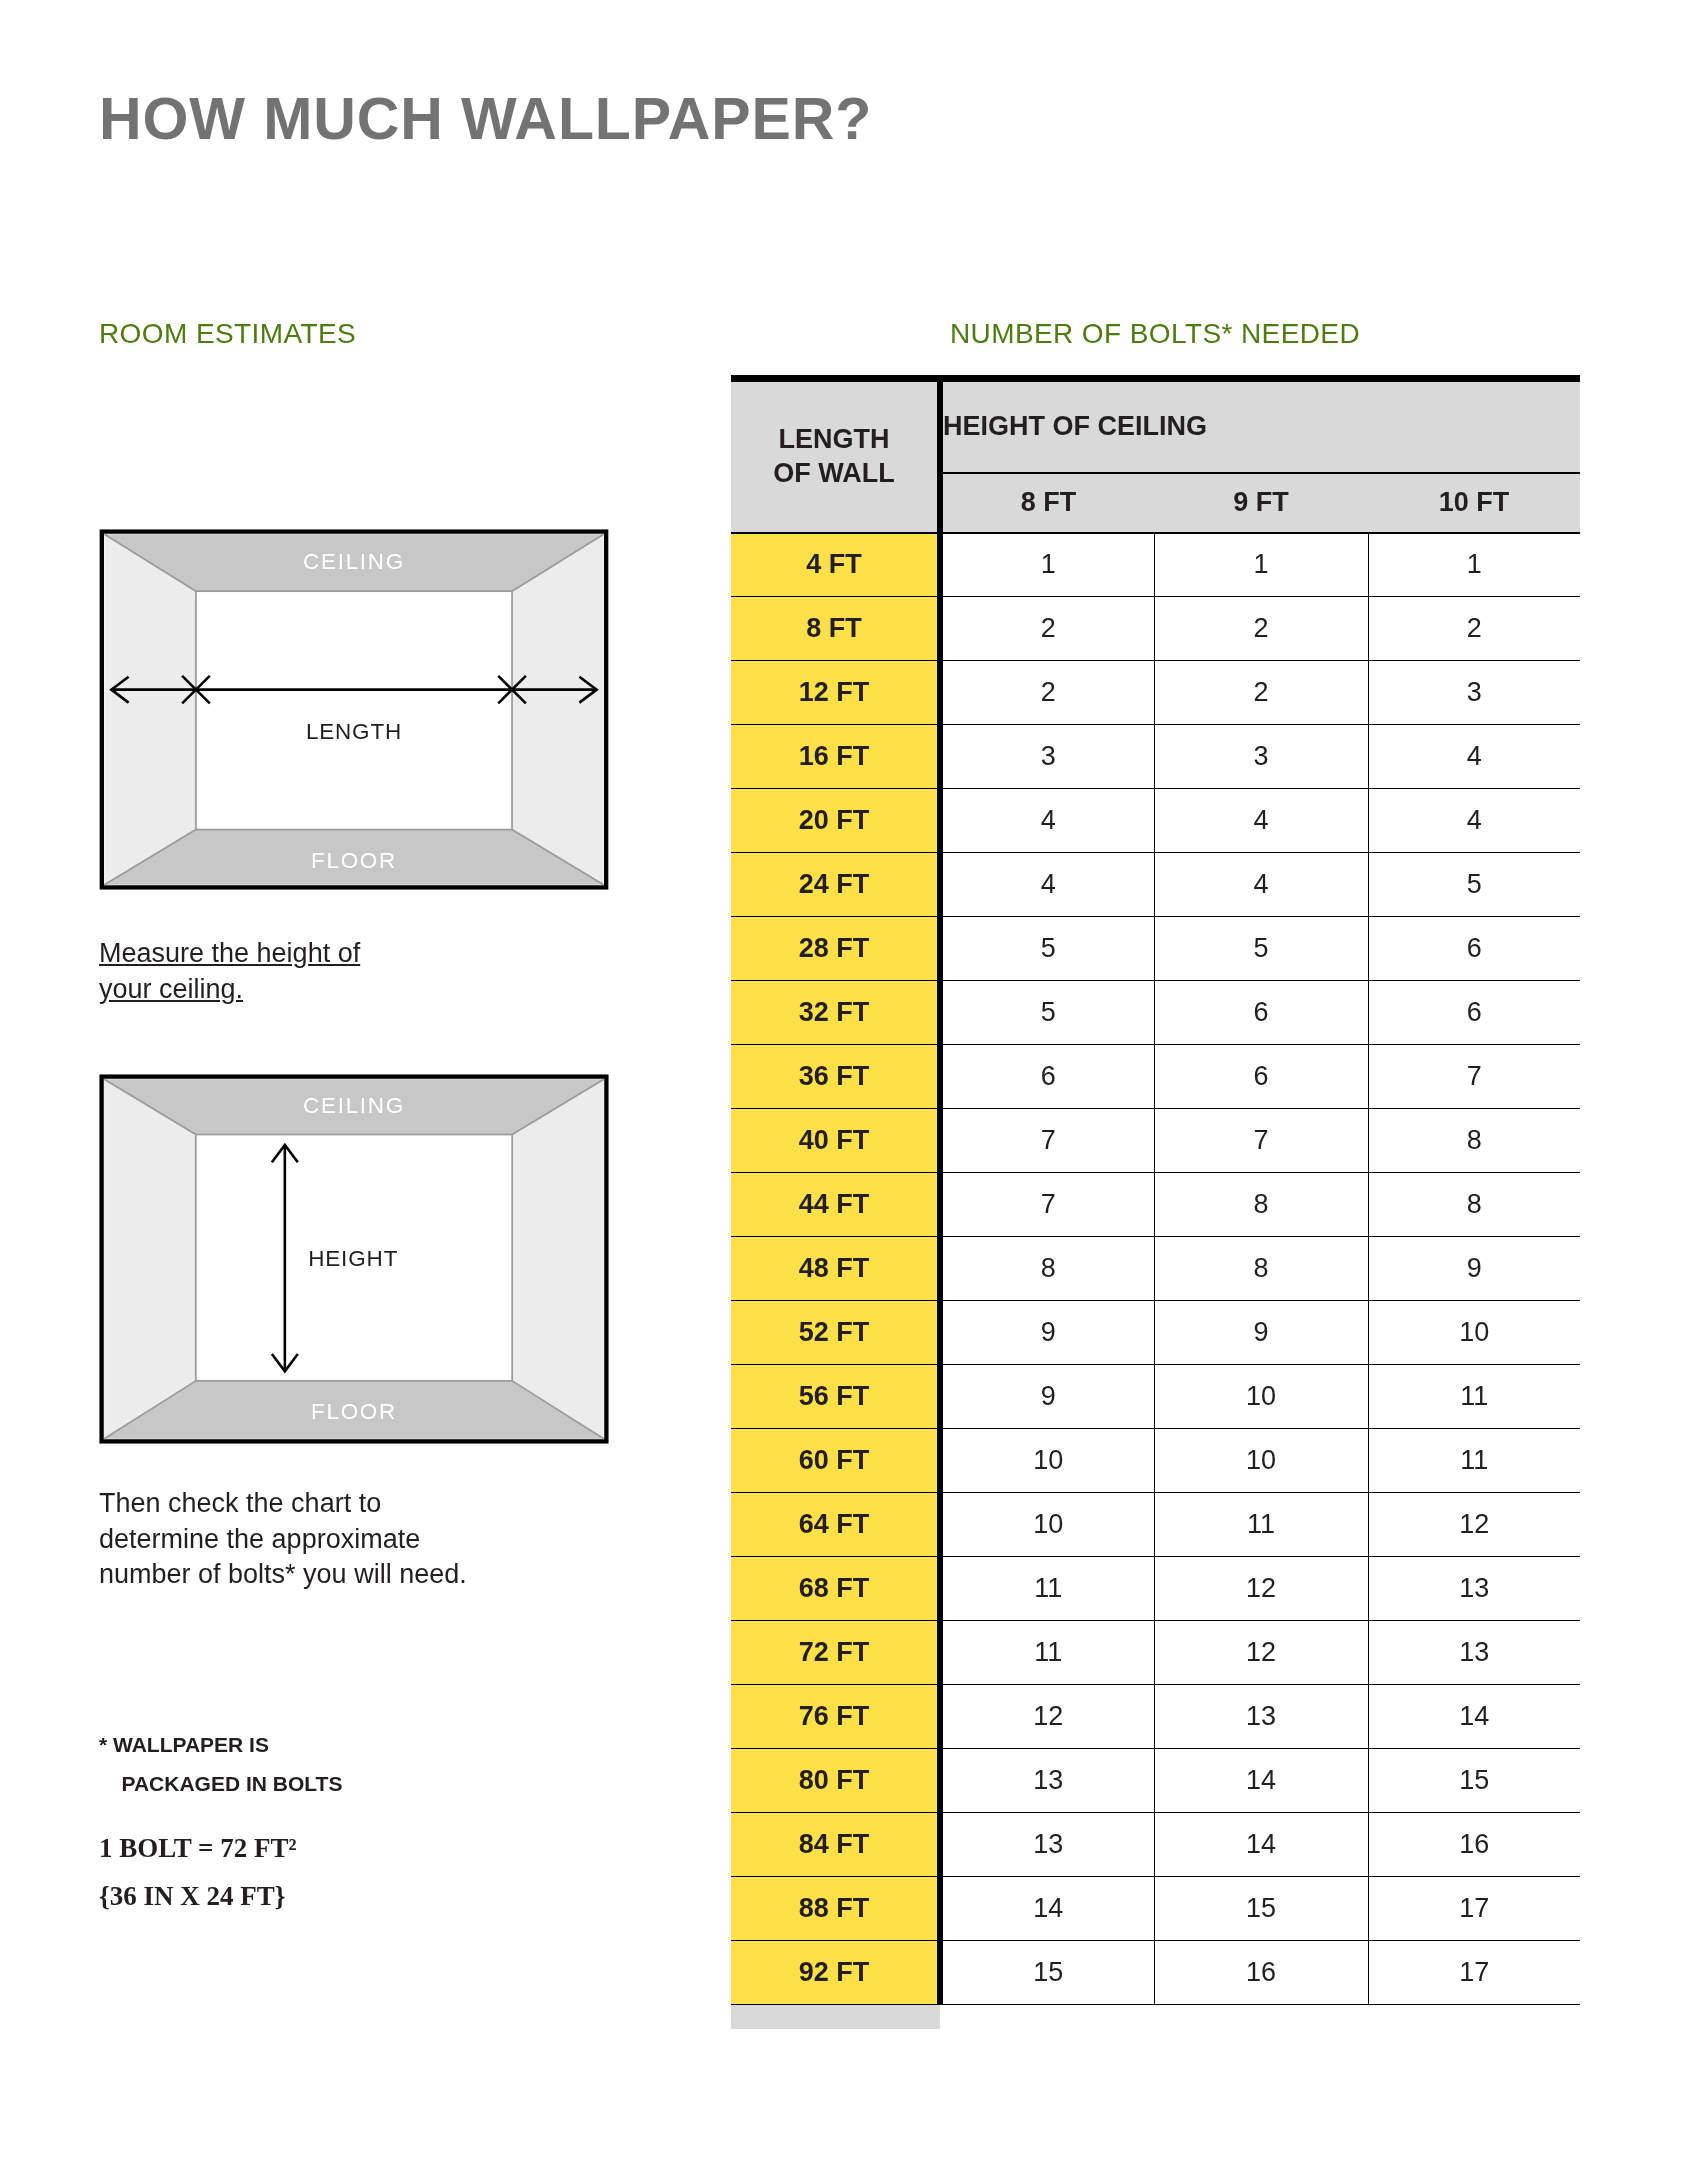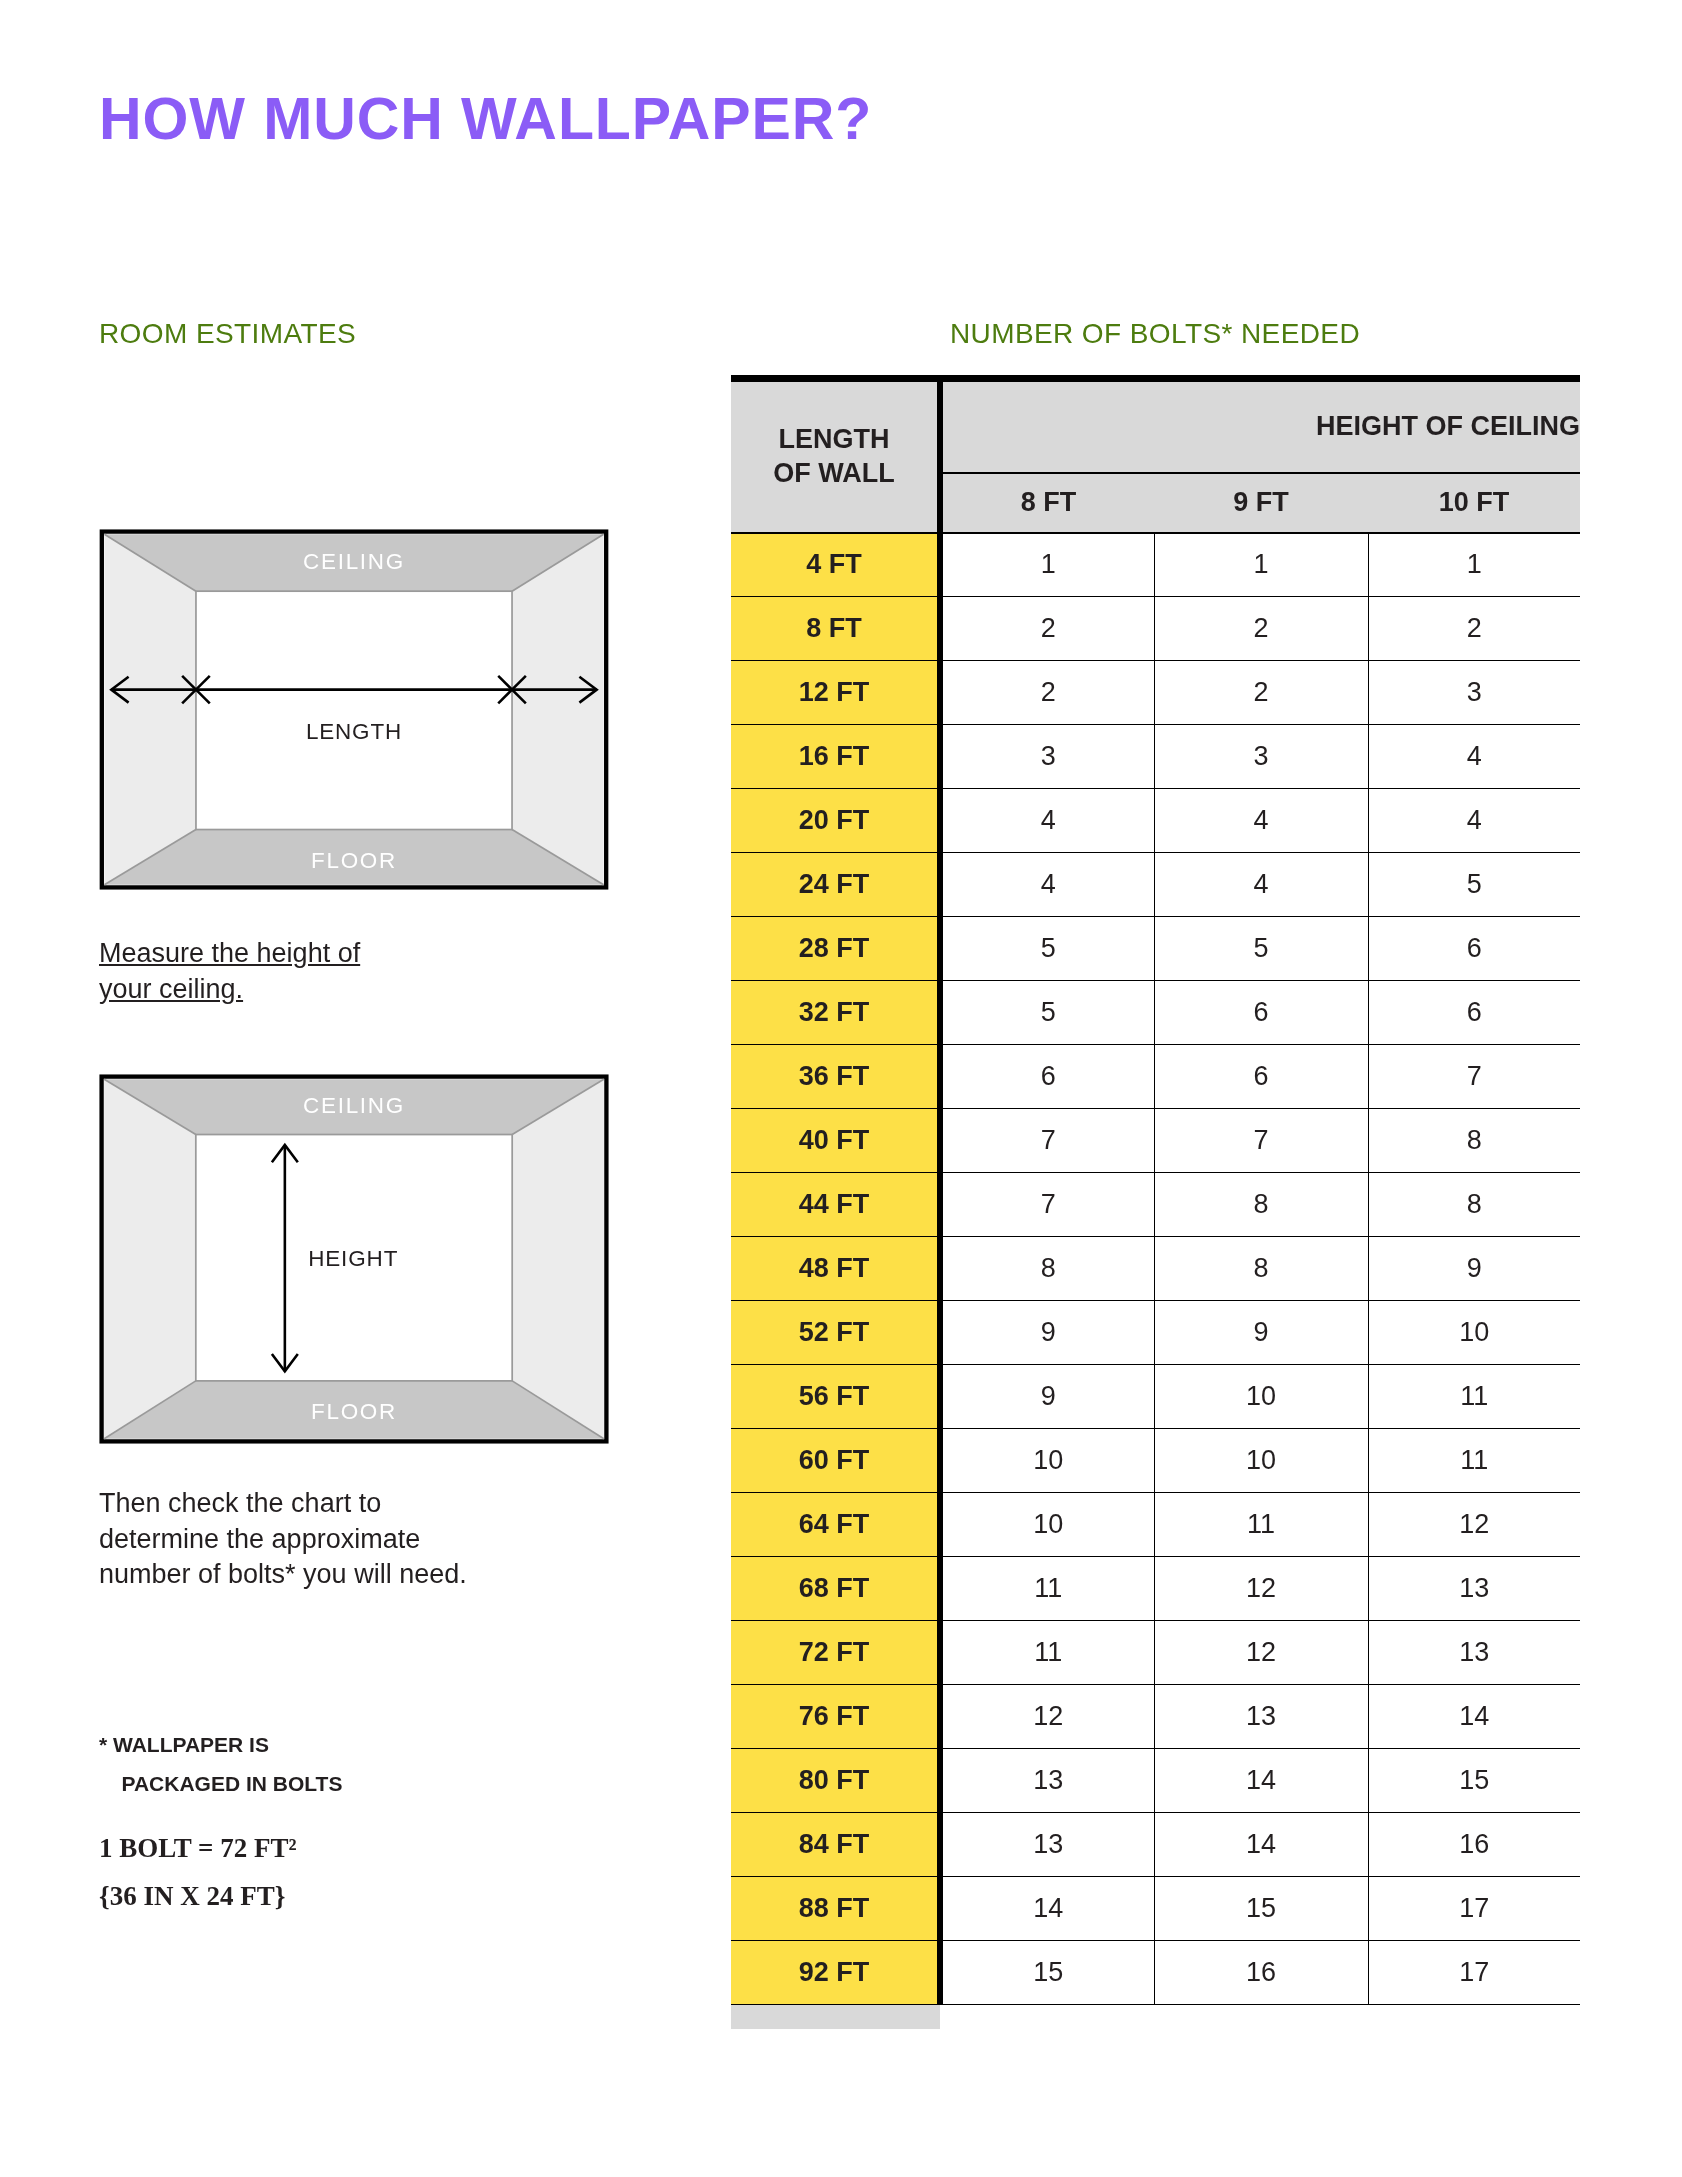--- a/index.html
+++ b/index.html
@@ -6,21 +6,21 @@
   html,body { background:#ffffff; }
   body {
     width:1683px; height:2177px;
     font-family:"Liberation Sans", sans-serif;
     color:#231f20;
   }
   .page { position:relative; width:1683px; height:2177px; overflow:hidden; background:#fff; }
 
   .page-title {
     position:absolute; left:99px; top:85px;
-    font-size:59px; font-weight:bold; color:#8b5cf6; letter-spacing:0.9px;
+    font-size:59px; font-weight:bold; color:#737373; letter-spacing:0.9px;
   }
   .section-head { font-size:28px; font-weight:normal; color:#4d7c0f; letter-spacing:0.4px; }
   .head-left   { position:absolute; left:99px; top:318px; }
   .head-table  { position:absolute; left:731px; top:318px; width:848px; text-align:center; }
 
   .para {
     position:absolute; left:99px;
     font-size:27px; line-height:1.32; white-space:pre-line; color:#231f20;
   }
   .para-1 { top:391px; }
@@ -45,21 +45,21 @@
     border-collapse:collapse; width:848px; table-layout:fixed;
     border-top:7.8px solid #000;
   }
   .bolts th, .bolts td { font-size:27px; vertical-align:middle; color:#231f20; }
   .shade { background:#d9d9d9; }
 
   .cell-low {
     font-weight:bold; text-align:center; white-space:pre-line; line-height:1.25;
     border-right:6px solid #000; border-bottom:2.6px solid #000;
   }
-  .cell-group { font-weight:bold; text-align:right; height:94px; border-bottom:2.6px solid #000; }
+  .cell-group { font-weight:bold; text-align:left; height:94px; border-bottom:2.6px solid #000; }
   .cell-sub   { font-weight:bold; text-align:center; height:60px;  border-bottom:2.6px solid #000; }
 
   .row-label {
     background:#fde047; font-weight:bold; text-align:center; height:64px;
     border-right:6px solid #000; border-bottom:1.7px solid #000;
   }
   .val { text-align:center; font-weight:normal; border-bottom:1.7px solid #000; background:#fff; }
   .val + .val { border-left:1.7px solid #000; }
 
   .grey-tail { width:209px; height:24px; background:#d9d9d9; }

